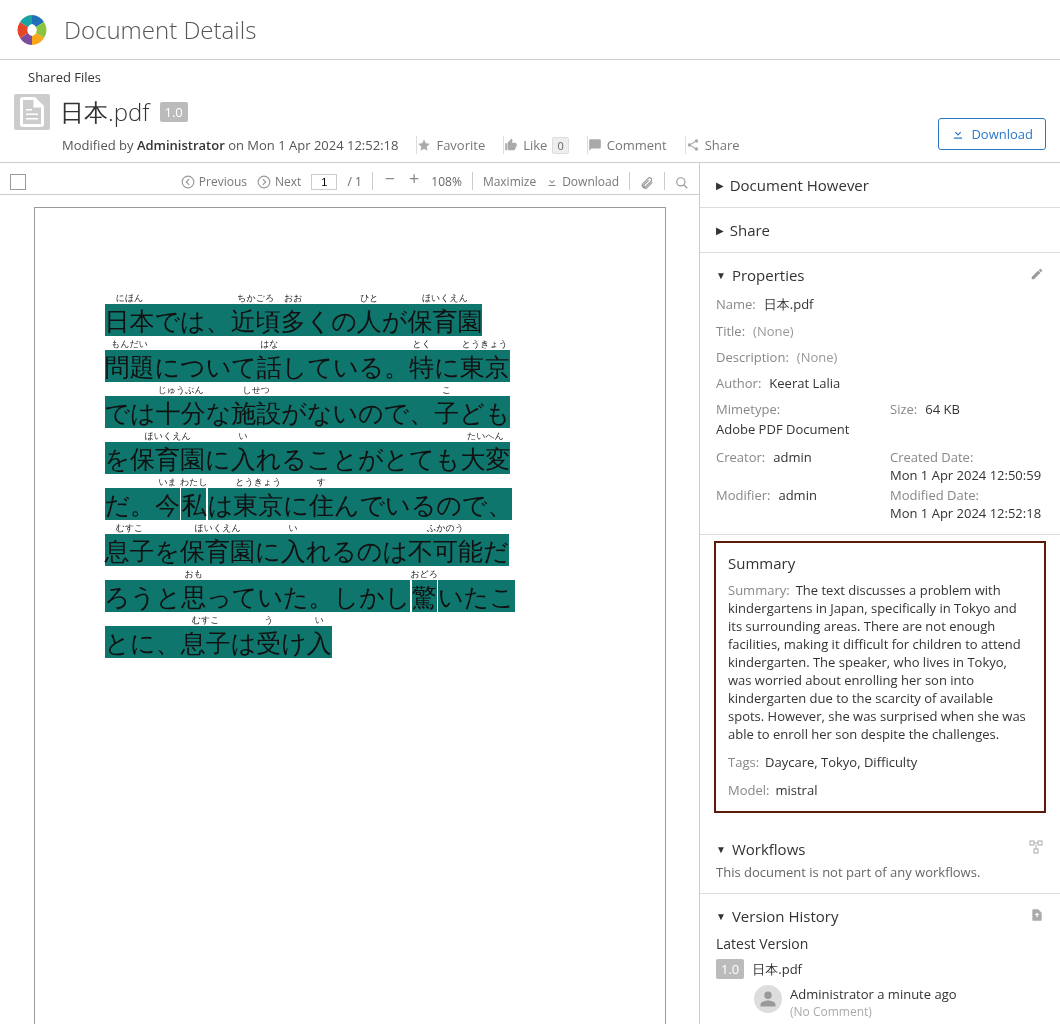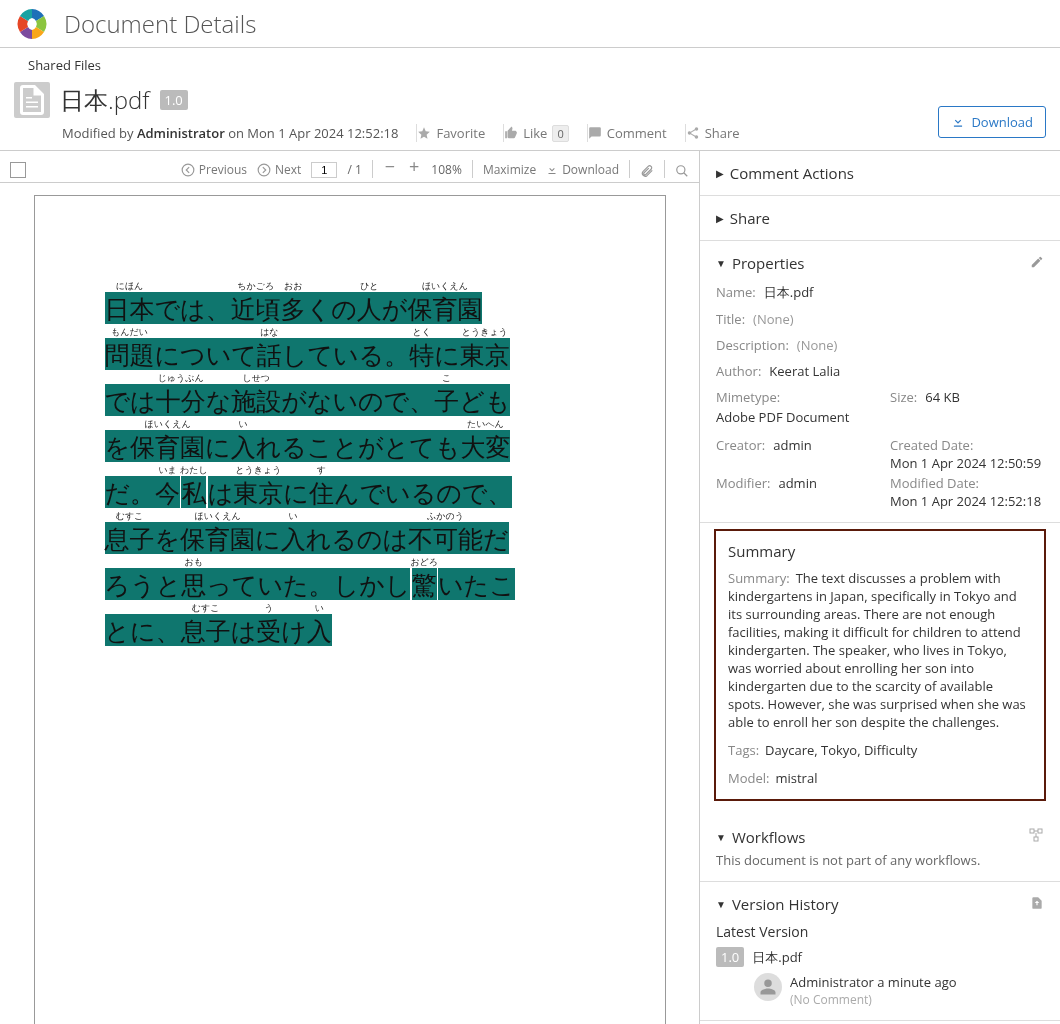--- a/index.html
+++ b/index.html
@@ -8,21 +8,21 @@
     font-size: 13px;
     color: #333;
     background: #fff;
     width: 1060px;
   }
   .header {
     display: flex;
     align-items: center;
     padding: 10px 14px;
     border-bottom: 1px solid #ccc;
-    height: 48px;
+    height: 60px;
   }
   .logo {
     width: 36px; height: 36px;
     margin-right: 14px;
     position: relative;
   }
   .logo svg { width: 36px; height: 36px; }
   .page-title {
     font-size: 24px;
     font-weight: 300;
@@ -577,21 +577,21 @@
             </span>
           </div>
         </div>
     </div>
   </div>
 
   <div class="side-panel">
     <div class="section">
       <div class="section-head">
           <span class="tri">▶</span>
-          <span>Comment Actions</span>
+          <span>Document However</span>
         </div>
     </div>
     <div class="section">
       <div class="section-head">
           <span class="tri">▶</span>
           <span>Share</span>
         </div>
     </div>
 
     <div class="section">

